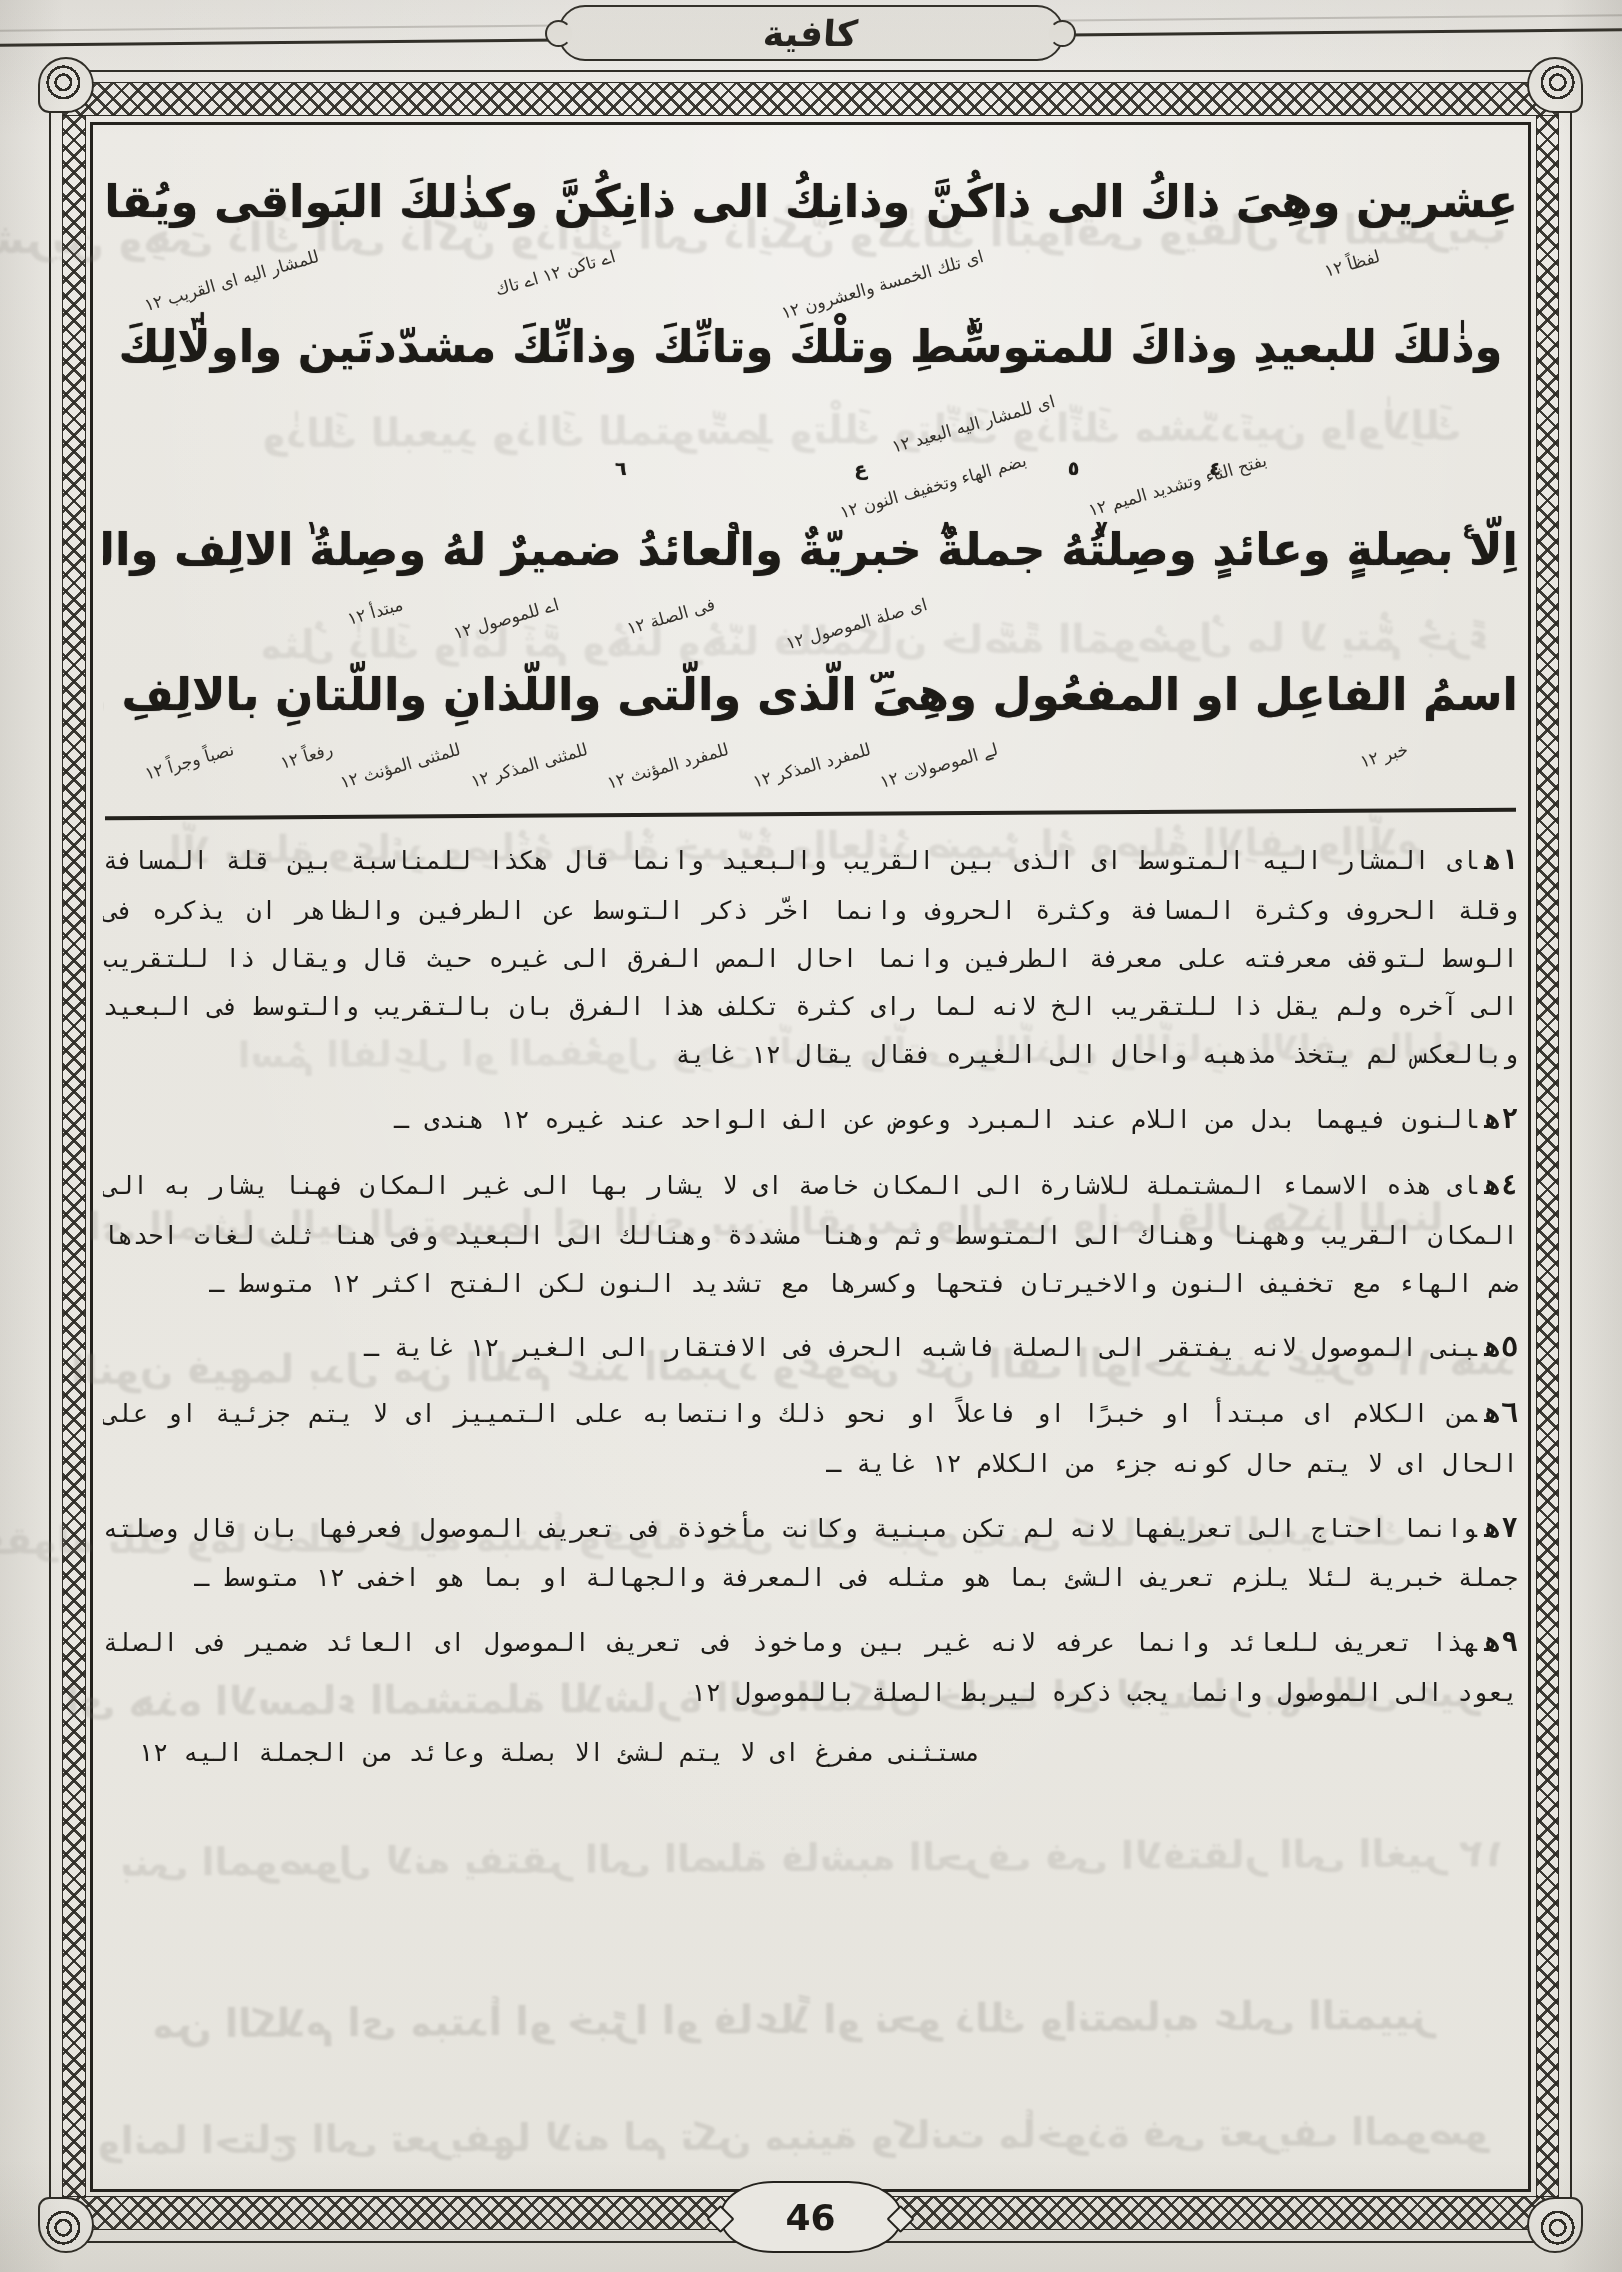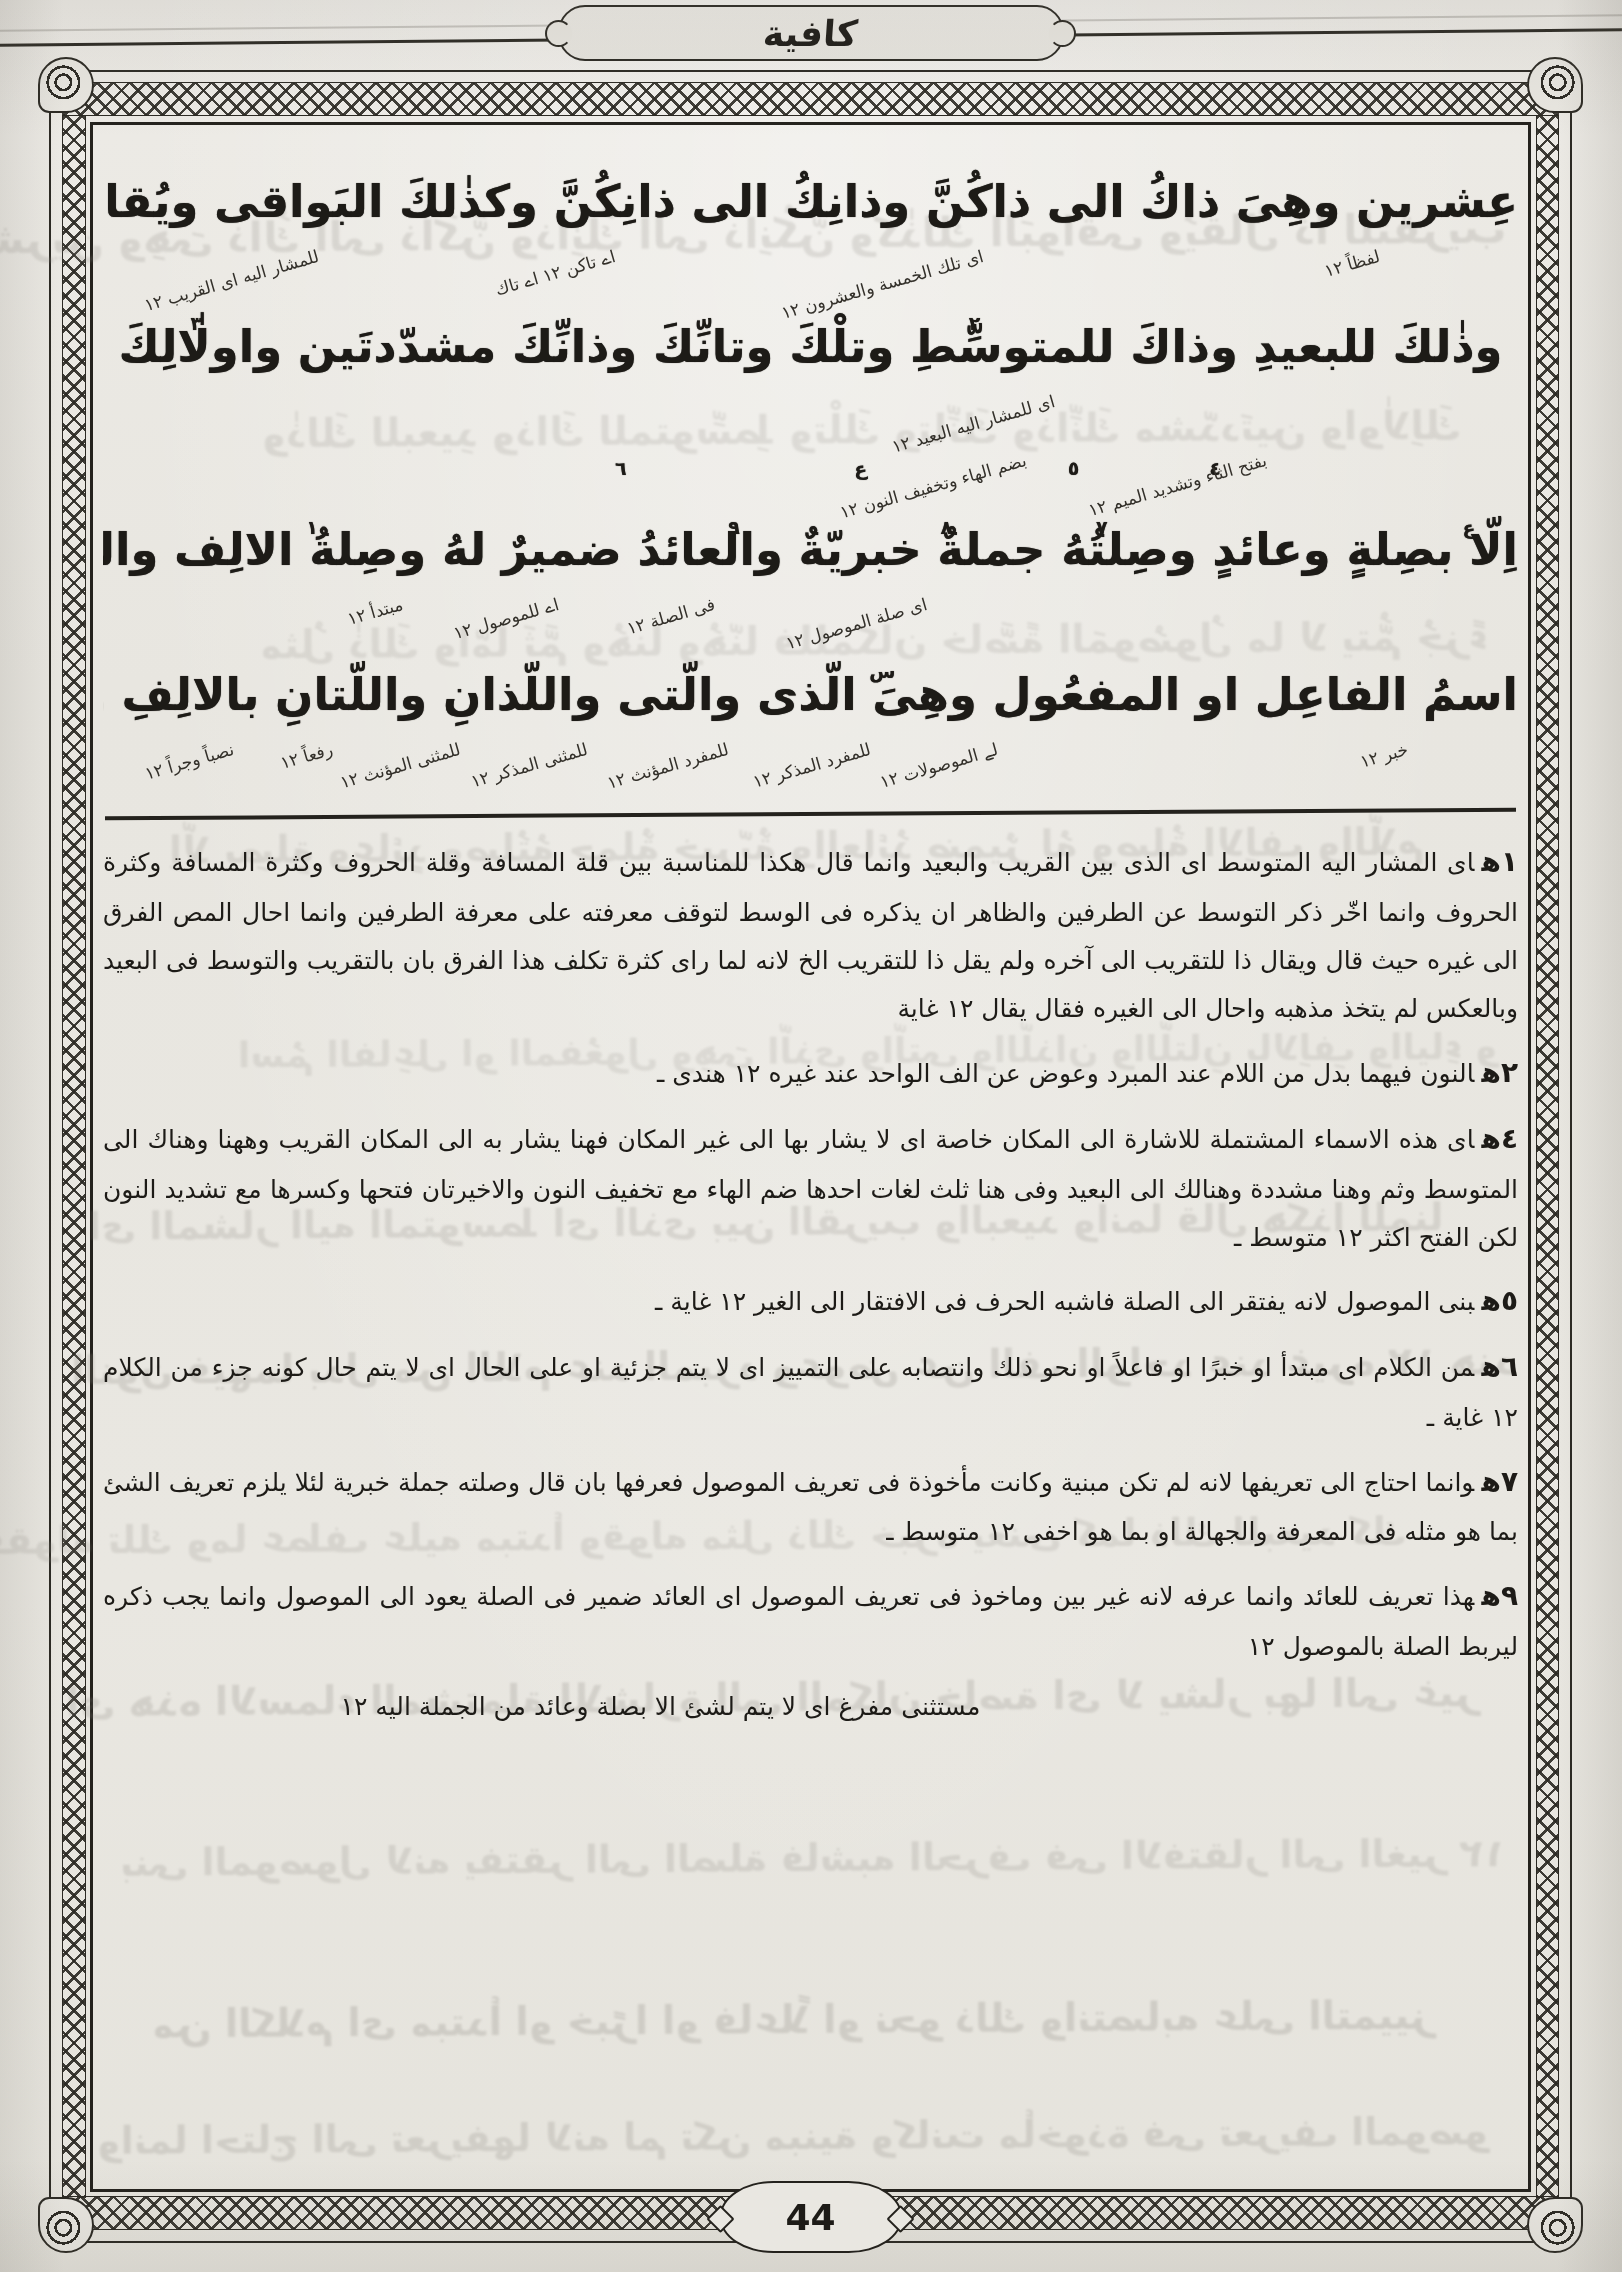--- a/index.html
+++ b/index.html
@@ -72,21 +72,21 @@
   .matn-line{position:relative;text-align:center;font-weight:bold;font-size:45px;line-height:1.9;white-space:nowrap;
              text-shadow:0 0 0.9px rgba(29,27,23,.85);}
   .ref-mark{position:absolute;top:1.8px;font-size:19px;font-weight:bold;color:#1d1b17;}
   .gloss-row{position:relative;height:59px;}
   .gloss{position:absolute;top:1.8px;font-size:17px;color:#33302a;white-space:nowrap;
          transform:rotate(-16deg);transform-origin:100% 0;}
 
   .divider{height:3.6px;background:#24221d;margin:16px 1.8px 19.7px 1.8px;transform:rotate(-.35deg);}
 
   .commentary-section{font-size:25px;line-height:1.92;text-align:justify;}
-  .commentary-section p{margin:0 0 12.5px 0;}
+  .commentary-section p{margin:0 0 12.5px 0;font-family:Liberation Mono, monospace;}
   .note-marker{font-weight:bold;font-size:28px;padding-left:7.2px;}
 
   .page-number-cartouche{
     position:absolute;left:50%;bottom:19.7px;transform:translateX(-50%);
     width:179px;height:68px;z-index:3;
     background:#e9e7e1;border:2.7px solid #24221d;
     border-radius:50% / 85%;
     display:flex;align-items:center;justify-content:center;
   }
   .page-number-cartouche::before,.page-number-cartouche::after{
@@ -178,17 +178,17 @@
         <p class="note"><span class="note-marker">٤ھ</span>اى هذه الاسماء المشتملة للاشارة الى المكان خاصة اى لا يشار بها الى غير المكان فهنا يشار به الى المكان القريب وههنا وهناك الى المتوسط وثم وهنا مشددة وهنالك الى البعيد وفى هنا ثلث لغات احدها ضم الهاء مع تخفيف النون والاخيرتان فتحها وكسرها مع تشديد النون لكن الفتح اكثر ١٢ متوسط ـ</p>
         <p class="note"><span class="note-marker">٥ھ</span>بنى الموصول لانه يفتقر الى الصلة فاشبه الحرف فى الافتقار الى الغير ١٢ غاية ـ</p>
         <p class="note"><span class="note-marker">٦ھ</span>من الكلام اى مبتدأ او خبرًا او فاعلاً او نحو ذلك وانتصابه على التمييز اى لا يتم جزئية او على الحال اى لا يتم حال كونه جزء من الكلام ١٢ غاية ـ</p>
         <p class="note"><span class="note-marker">٧ھ</span>وانما احتاج الى تعريفها لانه لم تكن مبنية وكانت مأخوذة فى تعريف الموصول فعرفها بان قال وصلته جملة خبرية لئلا يلزم تعريف الشئ بما هو مثله فى المعرفة والجهالة او بما هو اخفى ١٢ متوسط ـ</p>
         <p class="note"><span class="note-marker">٩ھ</span>هذا تعريف للعائد وانما عرفه لانه غير بين وماخوذ فى تعريف الموصول اى العائد ضمير فى الصلة يعود الى الموصول وانما يجب ذكره ليربط الصلة بالموصول ١٢</p>
         <p class="note" style="margin-right: 38%;">مستثنى مفرغ اى لا يتم لشئ الا بصلة وعائد من الجملة اليه ١٢</p>
       </div>
   </div>
 
   <div class="page-number-cartouche">
-    <span class="page-number">44</span>
+    <span class="page-number">46</span>
   </div>
 
 </div>
 
 
 </body></html>

